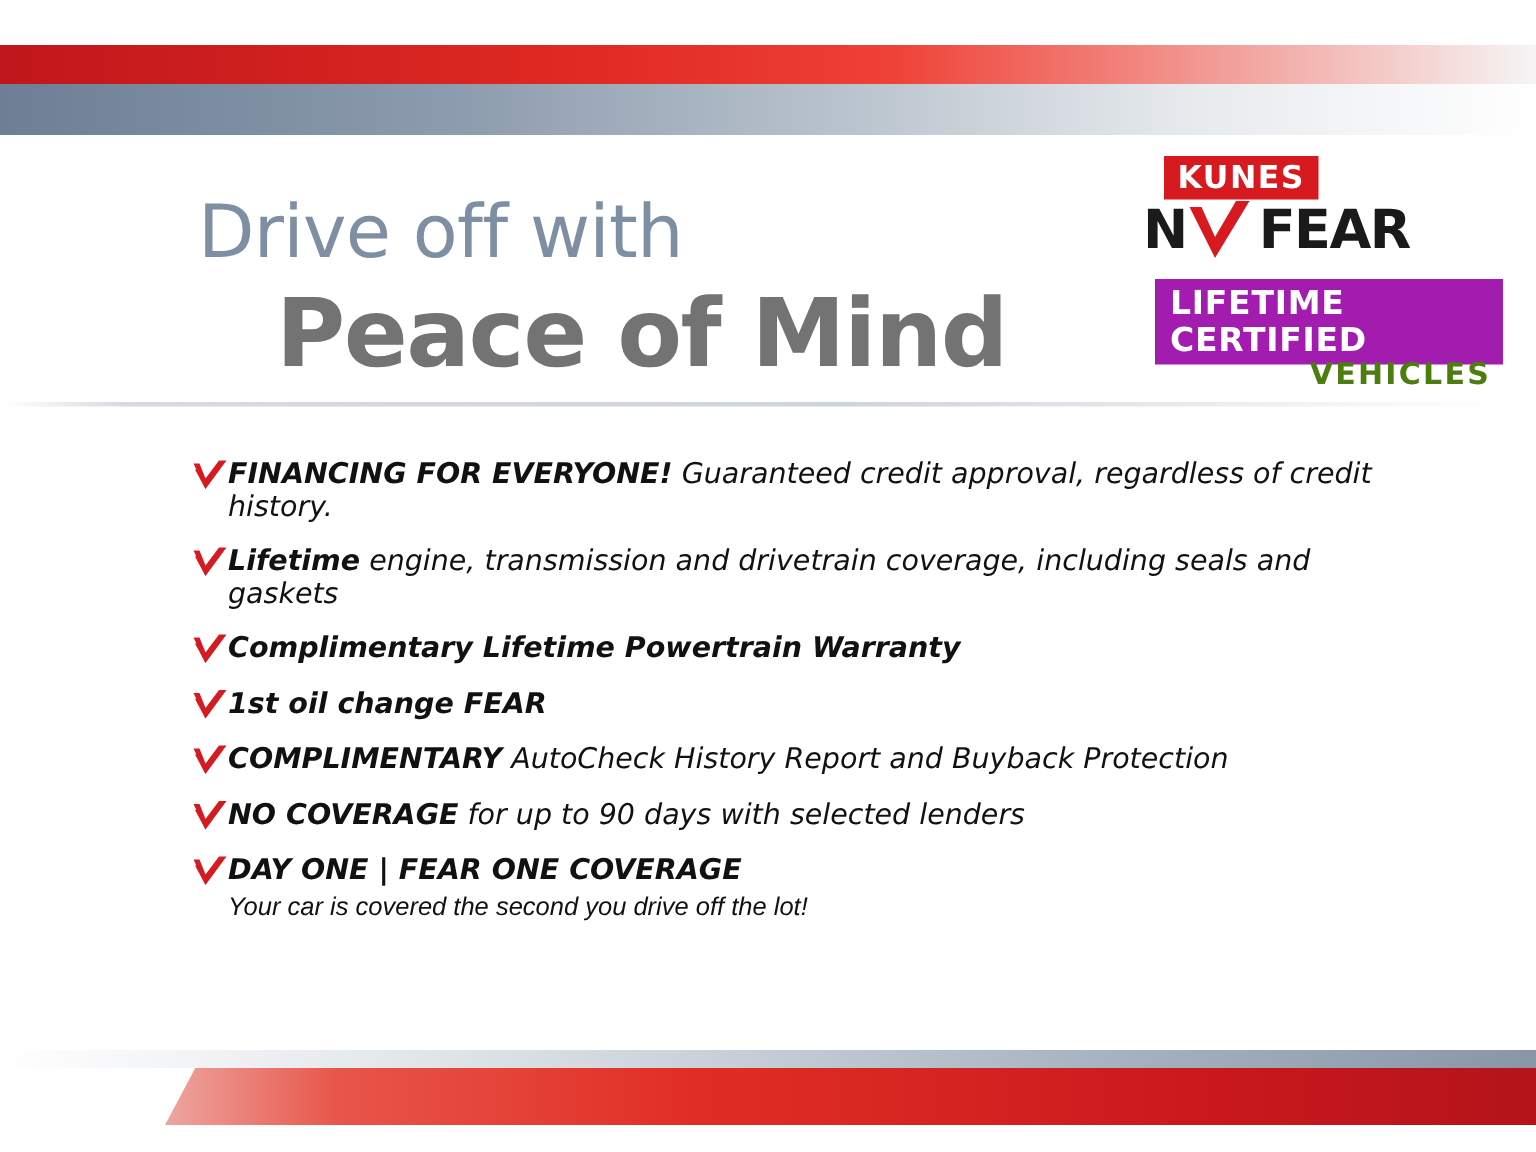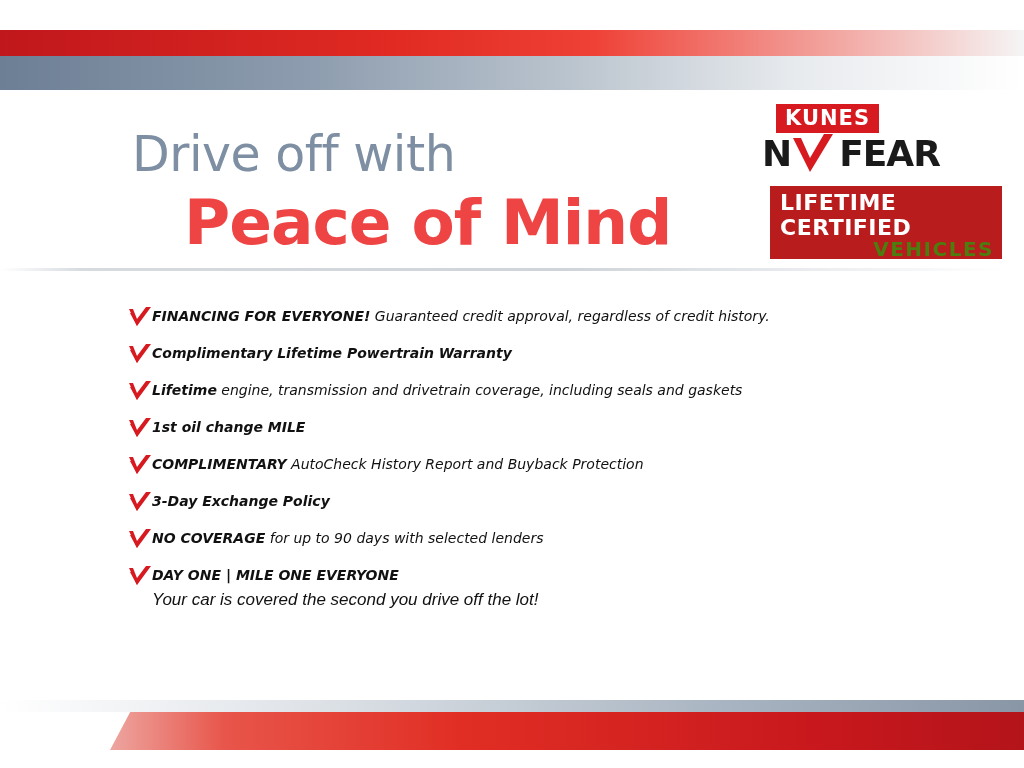--- a/index.html
+++ b/index.html
@@ -97,21 +97,21 @@
     font-size: 49px;
     line-height: 62px;
     color: #7e8fa3;
     font-weight: 400;
     letter-spacing: -0.5px;
     font-family: "DejaVu Sans", sans-serif;
   }
   .headline-line2 {
     font-size: 63px;
     line-height: 70px;
-    color: #ef4444;
+    color: #737373;
     font-weight: bold;
     letter-spacing: -1px;
     margin-left: 52px;
     margin-top: 2px;
     font-family: "DejaVu Sans", sans-serif;
   }
 
   .headline-rule {
     position: absolute;
     left: 0;
@@ -156,26 +156,26 @@
     position: absolute;
     left: 28px;
     top: 28px;
     width: 46px;
     height: 46px;
   }
   .logo-bar {
     position: absolute;
     left: 8px;
     top: 82px;
-    background: #b91c1c;
+    background: #a21caf;
     color: #ffffff;
     font-weight: bold;
     font-size: 22px;
     letter-spacing: 0.5px;
-    padding: 4px 10px 19px 10px;
+    padding: 4px 10px 3px 10px;
     font-family: "DejaVu Sans", sans-serif;
   }
   .logo-vehicles {
     position: absolute;
     right: 8px;
     top: 133px;
     color: #4d7c0f;
     font-weight: bold;
     font-size: 20px;
     letter-spacing: 1.5px;
@@ -194,21 +194,21 @@
     align-items: flex-start;
     margin-bottom: 14px;
   }
   .bullet-check {
     flex: 0 0 24px;
     width: 24px;
     height: 22px;
     margin-top: 1px;
   }
   .bullet-text {
-    font-size: 14px;
+    font-size: 19px;
     line-height: 22px;
     color: #111111;
     font-style: italic;
     font-family: "DejaVu Sans", sans-serif;
   }
   .bullet-text b {
     font-weight: bold;
   }
   .bullet-sub {
     font-size: 17px;
@@ -258,75 +258,66 @@
         <div>
           <div class="bullet-text"><b>FINANCING FOR EVERYONE!</b><span> Guaranteed credit approval, regardless of credit history.</span></div>
         </div>
       </div>
       <div class="bullet-row">
         <span class="bullet-check"><svg width="24" height="22" viewBox="0 0 24 22">
             <path d="M1 3 L9 20 L23 1 L18 1 L9 13 L5 3 Z" fill="#d71920"></path>
             <path d="M2 7 L9 20 L10 17 L5 7 Z" fill="#d71920"></path>
           </svg></span>
         <div>
+          <div class="bullet-text"><b>Lifetime</b><span> engine, transmission and drivetrain coverage, including seals and gaskets</span></div>
+        </div>
+      </div>
+      <div class="bullet-row">
+        <span class="bullet-check"><svg width="24" height="22" viewBox="0 0 24 22">
+            <path d="M1 3 L9 20 L23 1 L18 1 L9 13 L5 3 Z" fill="#d71920"></path>
+            <path d="M2 7 L9 20 L10 17 L5 7 Z" fill="#d71920"></path>
+          </svg></span>
+        <div>
           <div class="bullet-text"><b>Complimentary Lifetime Powertrain Warranty</b></div>
         </div>
       </div>
       <div class="bullet-row">
         <span class="bullet-check"><svg width="24" height="22" viewBox="0 0 24 22">
             <path d="M1 3 L9 20 L23 1 L18 1 L9 13 L5 3 Z" fill="#d71920"></path>
             <path d="M2 7 L9 20 L10 17 L5 7 Z" fill="#d71920"></path>
           </svg></span>
         <div>
-          <div class="bullet-text"><b>Lifetime</b><span> engine, transmission and drivetrain coverage, including seals and gaskets</span></div>
-        </div>
-      </div>
-      <div class="bullet-row">
-        <span class="bullet-check"><svg width="24" height="22" viewBox="0 0 24 22">
-            <path d="M1 3 L9 20 L23 1 L18 1 L9 13 L5 3 Z" fill="#d71920"></path>
-            <path d="M2 7 L9 20 L10 17 L5 7 Z" fill="#d71920"></path>
-          </svg></span>
-        <div>
-          <div class="bullet-text"><b>1st oil change MILE</b></div>
+          <div class="bullet-text"><b>1st oil change FEAR</b></div>
         </div>
       </div>
       <div class="bullet-row">
         <span class="bullet-check"><svg width="24" height="22" viewBox="0 0 24 22">
             <path d="M1 3 L9 20 L23 1 L18 1 L9 13 L5 3 Z" fill="#d71920"></path>
             <path d="M2 7 L9 20 L10 17 L5 7 Z" fill="#d71920"></path>
           </svg></span>
         <div>
           <div class="bullet-text"><b>COMPLIMENTARY</b><span> AutoCheck History Report and Buyback Protection</span></div>
         </div>
       </div>
       <div class="bullet-row">
         <span class="bullet-check"><svg width="24" height="22" viewBox="0 0 24 22">
             <path d="M1 3 L9 20 L23 1 L18 1 L9 13 L5 3 Z" fill="#d71920"></path>
             <path d="M2 7 L9 20 L10 17 L5 7 Z" fill="#d71920"></path>
           </svg></span>
         <div>
-          <div class="bullet-text"><b>3-Day Exchange Policy</b></div>
-        </div>
-      </div>
-      <div class="bullet-row">
-        <span class="bullet-check"><svg width="24" height="22" viewBox="0 0 24 22">
-            <path d="M1 3 L9 20 L23 1 L18 1 L9 13 L5 3 Z" fill="#d71920"></path>
-            <path d="M2 7 L9 20 L10 17 L5 7 Z" fill="#d71920"></path>
-          </svg></span>
-        <div>
           <div class="bullet-text"><b>NO COVERAGE</b><span> for up to 90 days with selected lenders</span></div>
         </div>
       </div>
       <div class="bullet-row">
         <span class="bullet-check"><svg width="24" height="22" viewBox="0 0 24 22">
             <path d="M1 3 L9 20 L23 1 L18 1 L9 13 L5 3 Z" fill="#d71920"></path>
             <path d="M2 7 L9 20 L10 17 L5 7 Z" fill="#d71920"></path>
           </svg></span>
         <div>
-          <div class="bullet-text"><b>DAY ONE | MILE ONE EVERYONE</b></div>
+          <div class="bullet-text"><b>DAY ONE | FEAR ONE COVERAGE</b></div>
           <div class="bullet-sub">Your car is covered the second you drive off the lot!</div>
         </div>
       </div>
     </div>
 
   <div class="bottom-gray"></div>
   <div class="bottom-red"></div>
   <div class="bottom-slash"></div>
   <div class="bottom-white-edge"></div>
 

